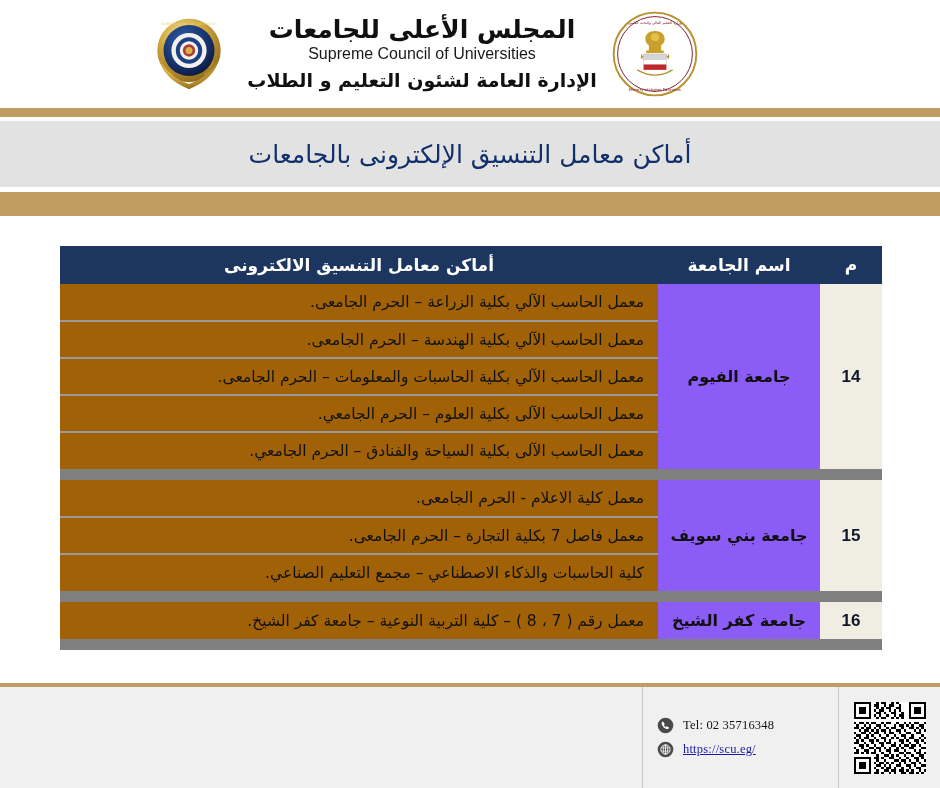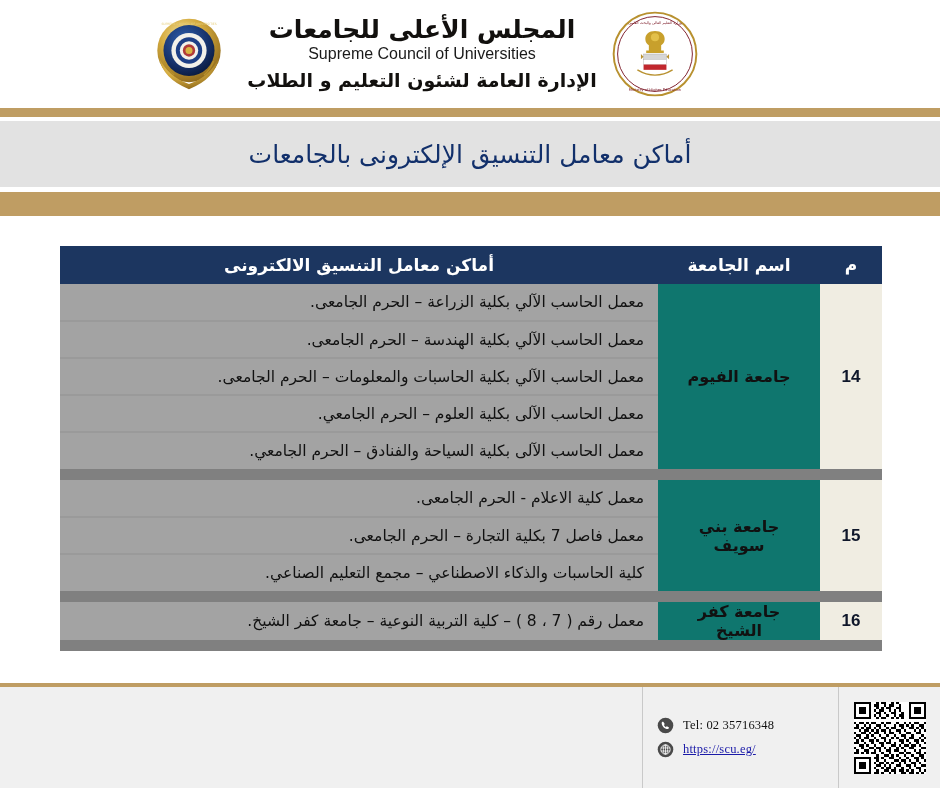--- a/index.html
+++ b/index.html
@@ -134,31 +134,31 @@
     background: #f0ede2;
     color: #0f172a;
     font-size: 17px;
     font-weight: bold;
     text-align: center;
     vertical-align: middle;
     font-family: "Liberation Sans", sans-serif;
   }
 
   td.univ {
-    background: #0f766e;
+    background: #8b5cf6;
     color: #111111;
     font-size: 16px;
     font-weight: bold;
     text-align: center;
     vertical-align: middle;
-    padding: 0 16px;
+    padding: 0 6px;
   }
 
   td.desc {
-    background: #a3a3a3;
+    background: #a16207;
     color: #111111;
     font-size: 15.5px;
     text-align: right;
     vertical-align: middle;
     padding: 0 14px 0 10px;
     height: 37px;
     border-bottom: 2px solid #9a9a9a;
     white-space: nowrap;
   }
 

